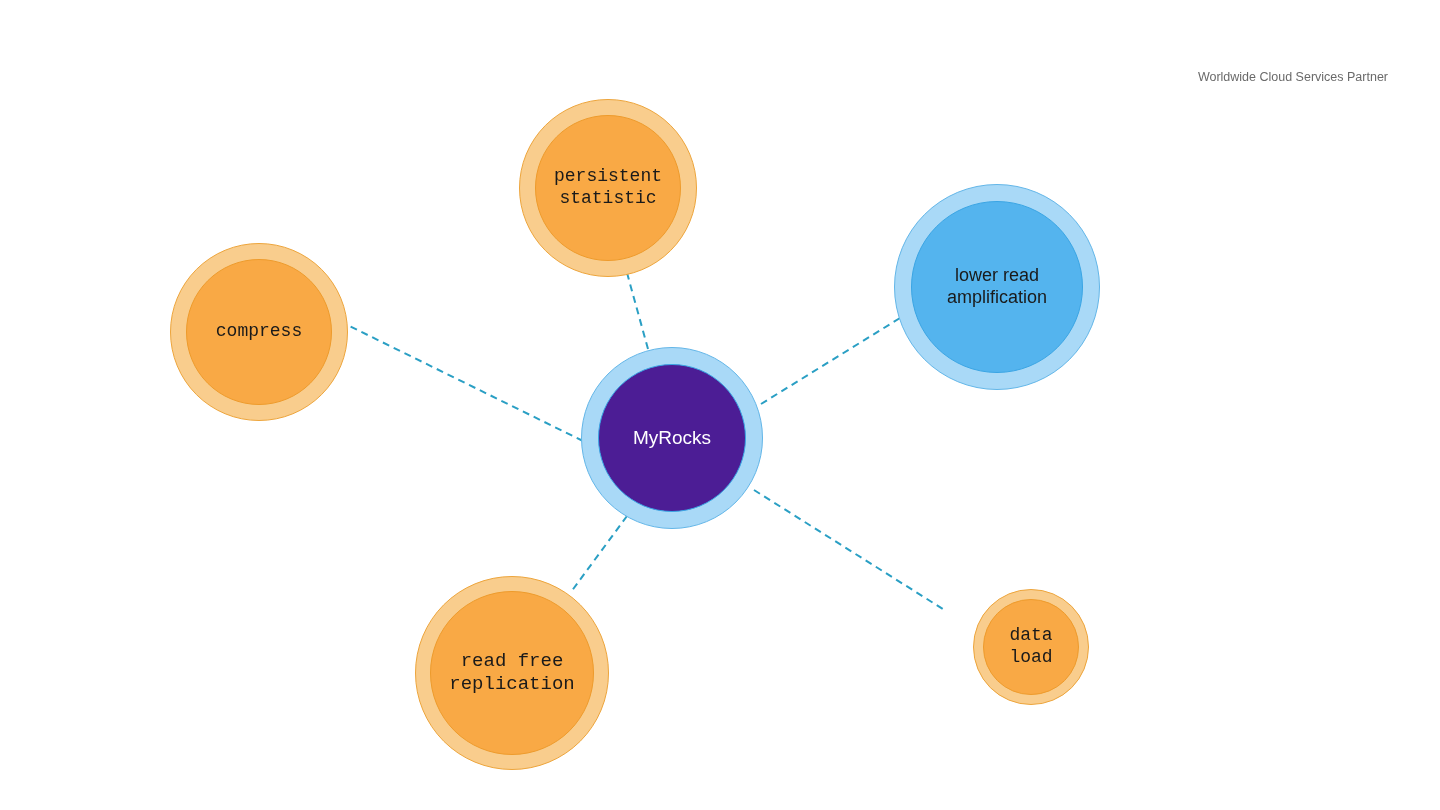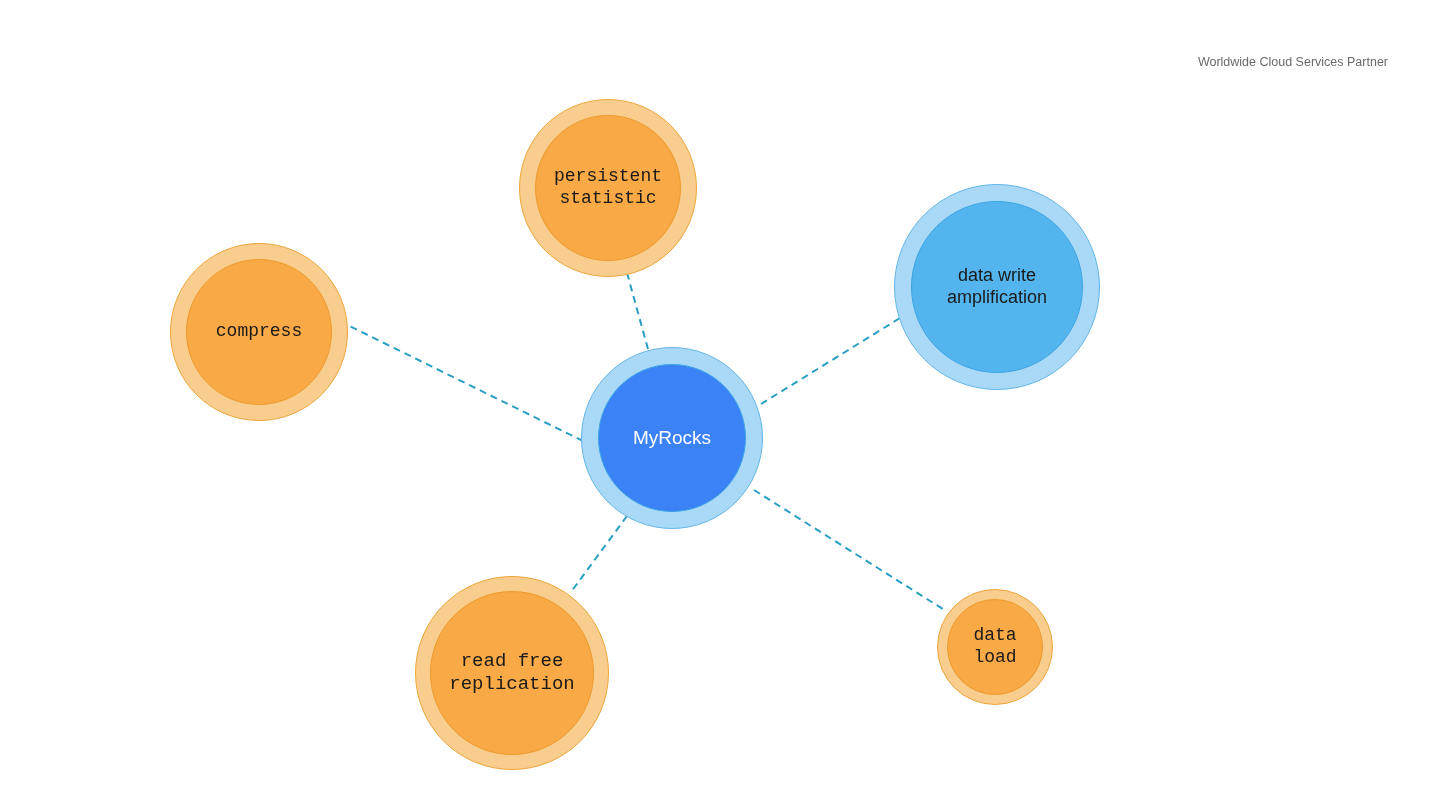--- a/index.html
+++ b/index.html
@@ -41,21 +41,21 @@
   #logo{position:absolute;z-index:3;right:52px;top:48px;text-align:right;}
   #logo-row{display:flex;align-items:center;justify-content:flex-end;gap:9px;}
   #logo-mark{display:block;}
   #logo-word{
     font-size:21px;font-weight:bold;color:#3c3c3c;letter-spacing:-0.2px;
     white-space:nowrap;
   }
   #logo-divider{width:1px;height:29px;background:#c9c9c9;margin:0 2px;}
   #rings{display:block;}
   #logo-tag{
-    margin-top:7px;font-size:12.5px;color:#6a6a6a;white-space:nowrap;
+    margin-top:22px;font-size:12.5px;color:#6a6a6a;white-space:nowrap;
   }
 </style>
 </head>
 <body>
 
 <div id="stage">
 
   <svg id="edges" viewBox="0 0 1440 810" width="1440" height="810">
       <line x1="648" y1="349" x2="624" y2="262" stroke="#2a9fc4" stroke-width="2" stroke-dasharray="7 5"></line>
       <line x1="761" y1="404" x2="900" y2="318" stroke="#2a9fc4" stroke-width="2" stroke-dasharray="7 5"></line>
@@ -63,36 +63,36 @@
       <line x1="627" y1="516" x2="571" y2="592" stroke="#2a9fc4" stroke-width="2" stroke-dasharray="7 5"></line>
       <line x1="754" y1="490" x2="946" y2="611" stroke="#2a9fc4" stroke-width="2" stroke-dasharray="7 5"></line>
     </svg>
 
   <div id="nodes-layer">
       <div class="node orange" style="left: 519px; top: 99px; width: 178px; height: 178px; background: rgb(249, 205, 141);">
         <div class="inner" style="width: 146px; height: 146px; background: rgb(249, 169, 69); color: rgb(26, 26, 26); font-size: 18px;">persistent
 statistic</div>
       </div>
       <div class="node blue" style="left: 894px; top: 184px; width: 206px; height: 206px; background: rgb(169, 217, 247);">
-        <div class="inner" style="width: 172px; height: 172px; background: rgb(84, 180, 238); color: rgb(26, 26, 26); font-size: 18px;">data write
+        <div class="inner" style="width: 172px; height: 172px; background: rgb(84, 180, 238); color: rgb(26, 26, 26); font-size: 18px;">lower read
 amplification</div>
       </div>
       <div class="node orange" style="left: 170px; top: 243px; width: 178px; height: 178px; background: rgb(249, 205, 141);">
         <div class="inner" style="width: 146px; height: 146px; background: rgb(249, 169, 69); color: rgb(26, 26, 26); font-size: 18px;">compress</div>
       </div>
       <div class="node orange" style="left: 415px; top: 576px; width: 194px; height: 194px; background: rgb(249, 205, 141);">
         <div class="inner" style="width: 164px; height: 164px; background: rgb(249, 169, 69); color: rgb(26, 26, 26); font-size: 19px;">read free
 replication</div>
       </div>
-      <div class="node orange" style="left: 937px; top: 589px; width: 116px; height: 116px; background: rgb(249, 205, 141);">
+      <div class="node orange" style="left: 973px; top: 589px; width: 116px; height: 116px; background: rgb(249, 205, 141);">
         <div class="inner" style="width: 96px; height: 96px; background: rgb(249, 169, 69); color: rgb(26, 26, 26); font-size: 18px;">data
 load</div>
       </div>
       <div class="node blue" style="left: 581px; top: 347px; width: 182px; height: 182px; background: rgb(169, 217, 247);">
-        <div class="inner" style="width: 148px; height: 148px; background: #3b82f6; color: rgb(255, 255, 255); font-size: 19px;">MyRocks</div>
+        <div class="inner" style="width: 148px; height: 148px; background: #4c1d95; color: rgb(255, 255, 255); font-size: 19px;">MyRocks</div>
       </div>
     </div>
 
   <div id="logo">
     <div id="logo-tag">Worldwide Cloud Services Partner</div>
   </div>
 
 </div>
 
 </body></html>

